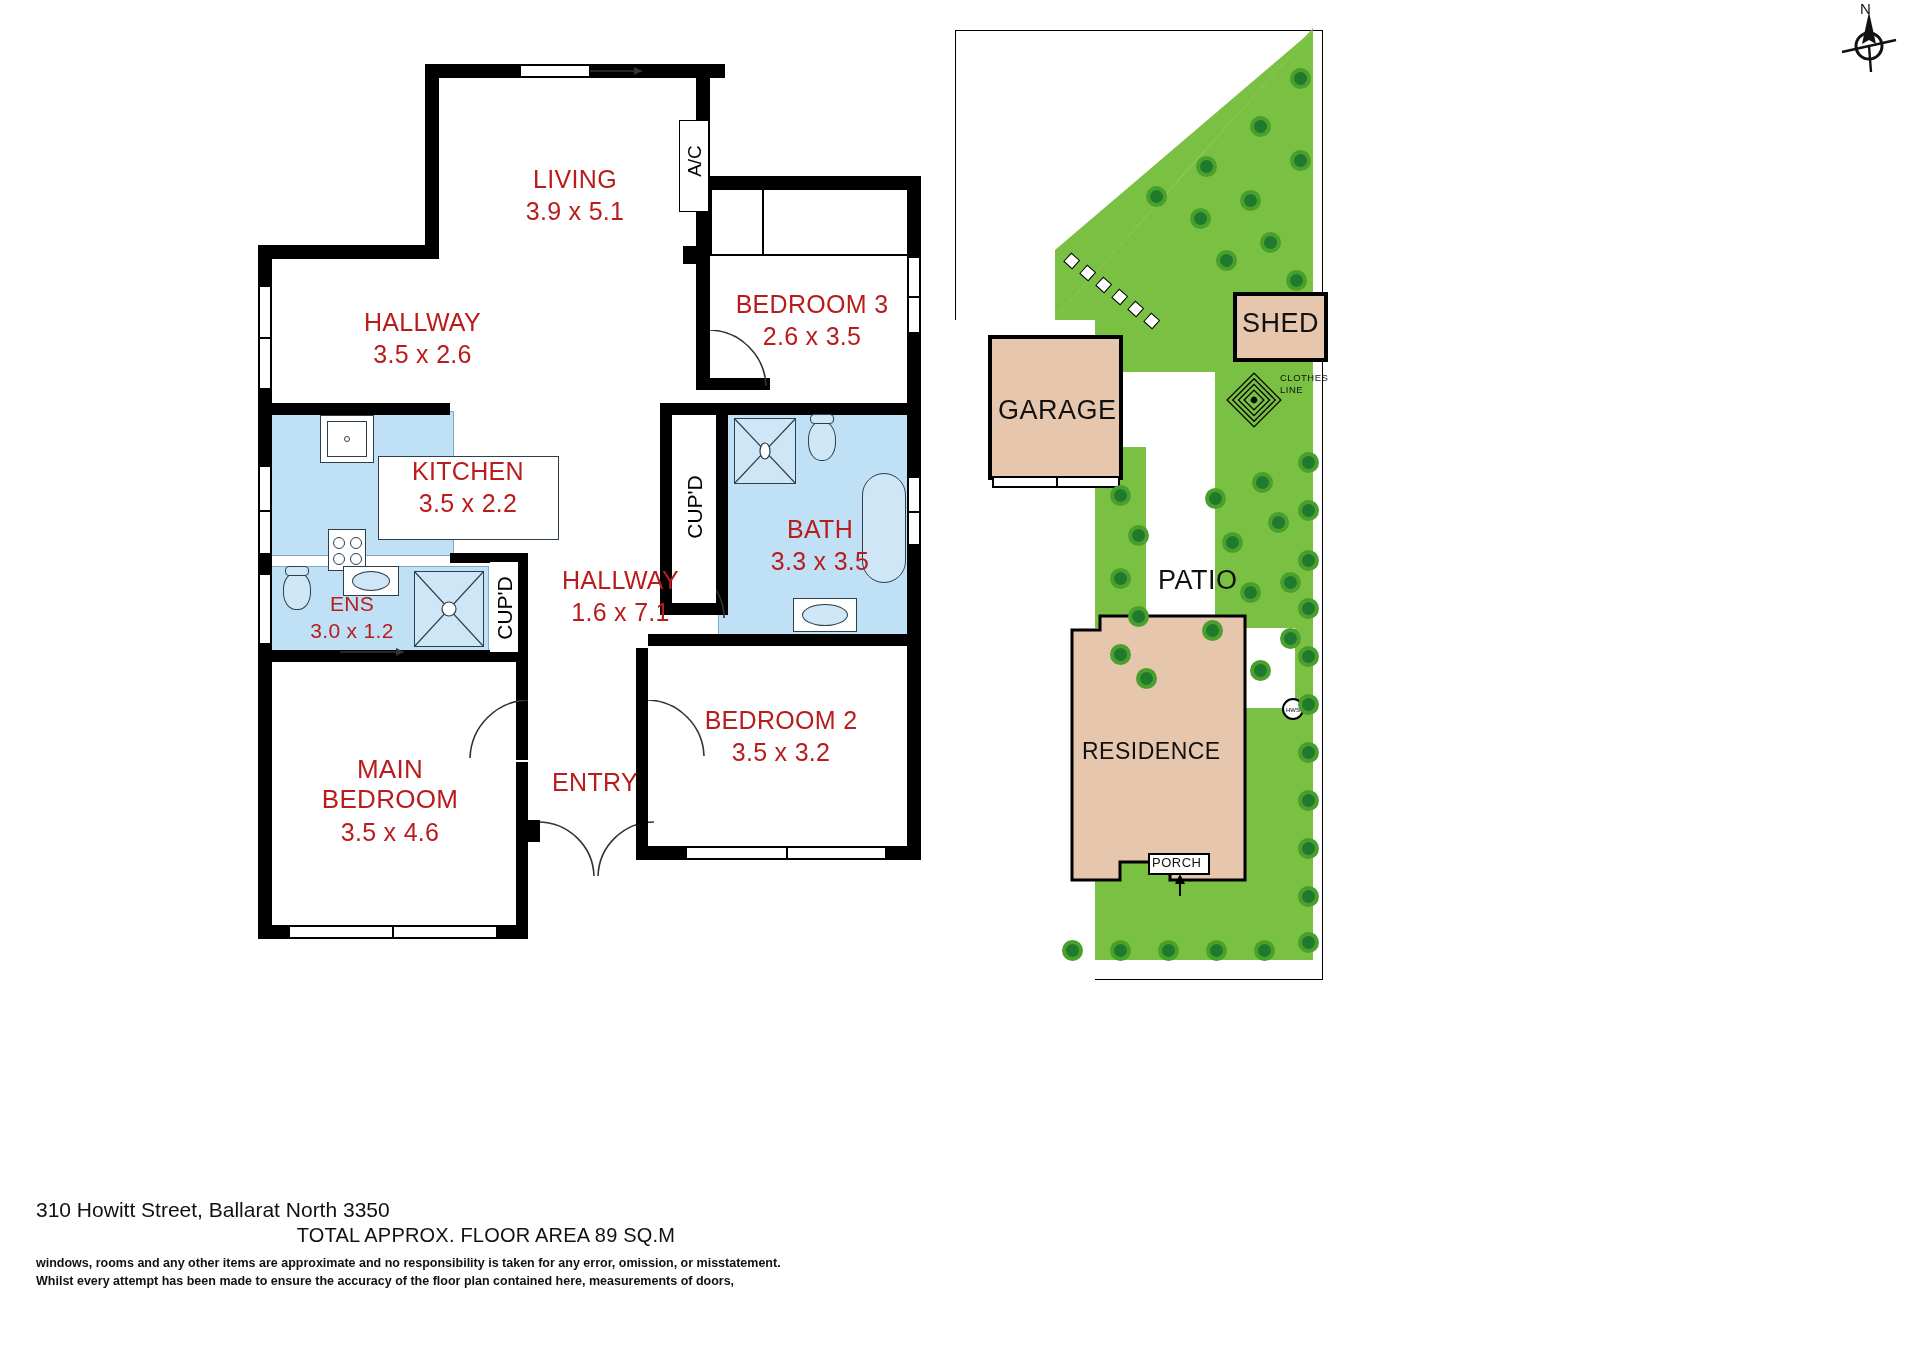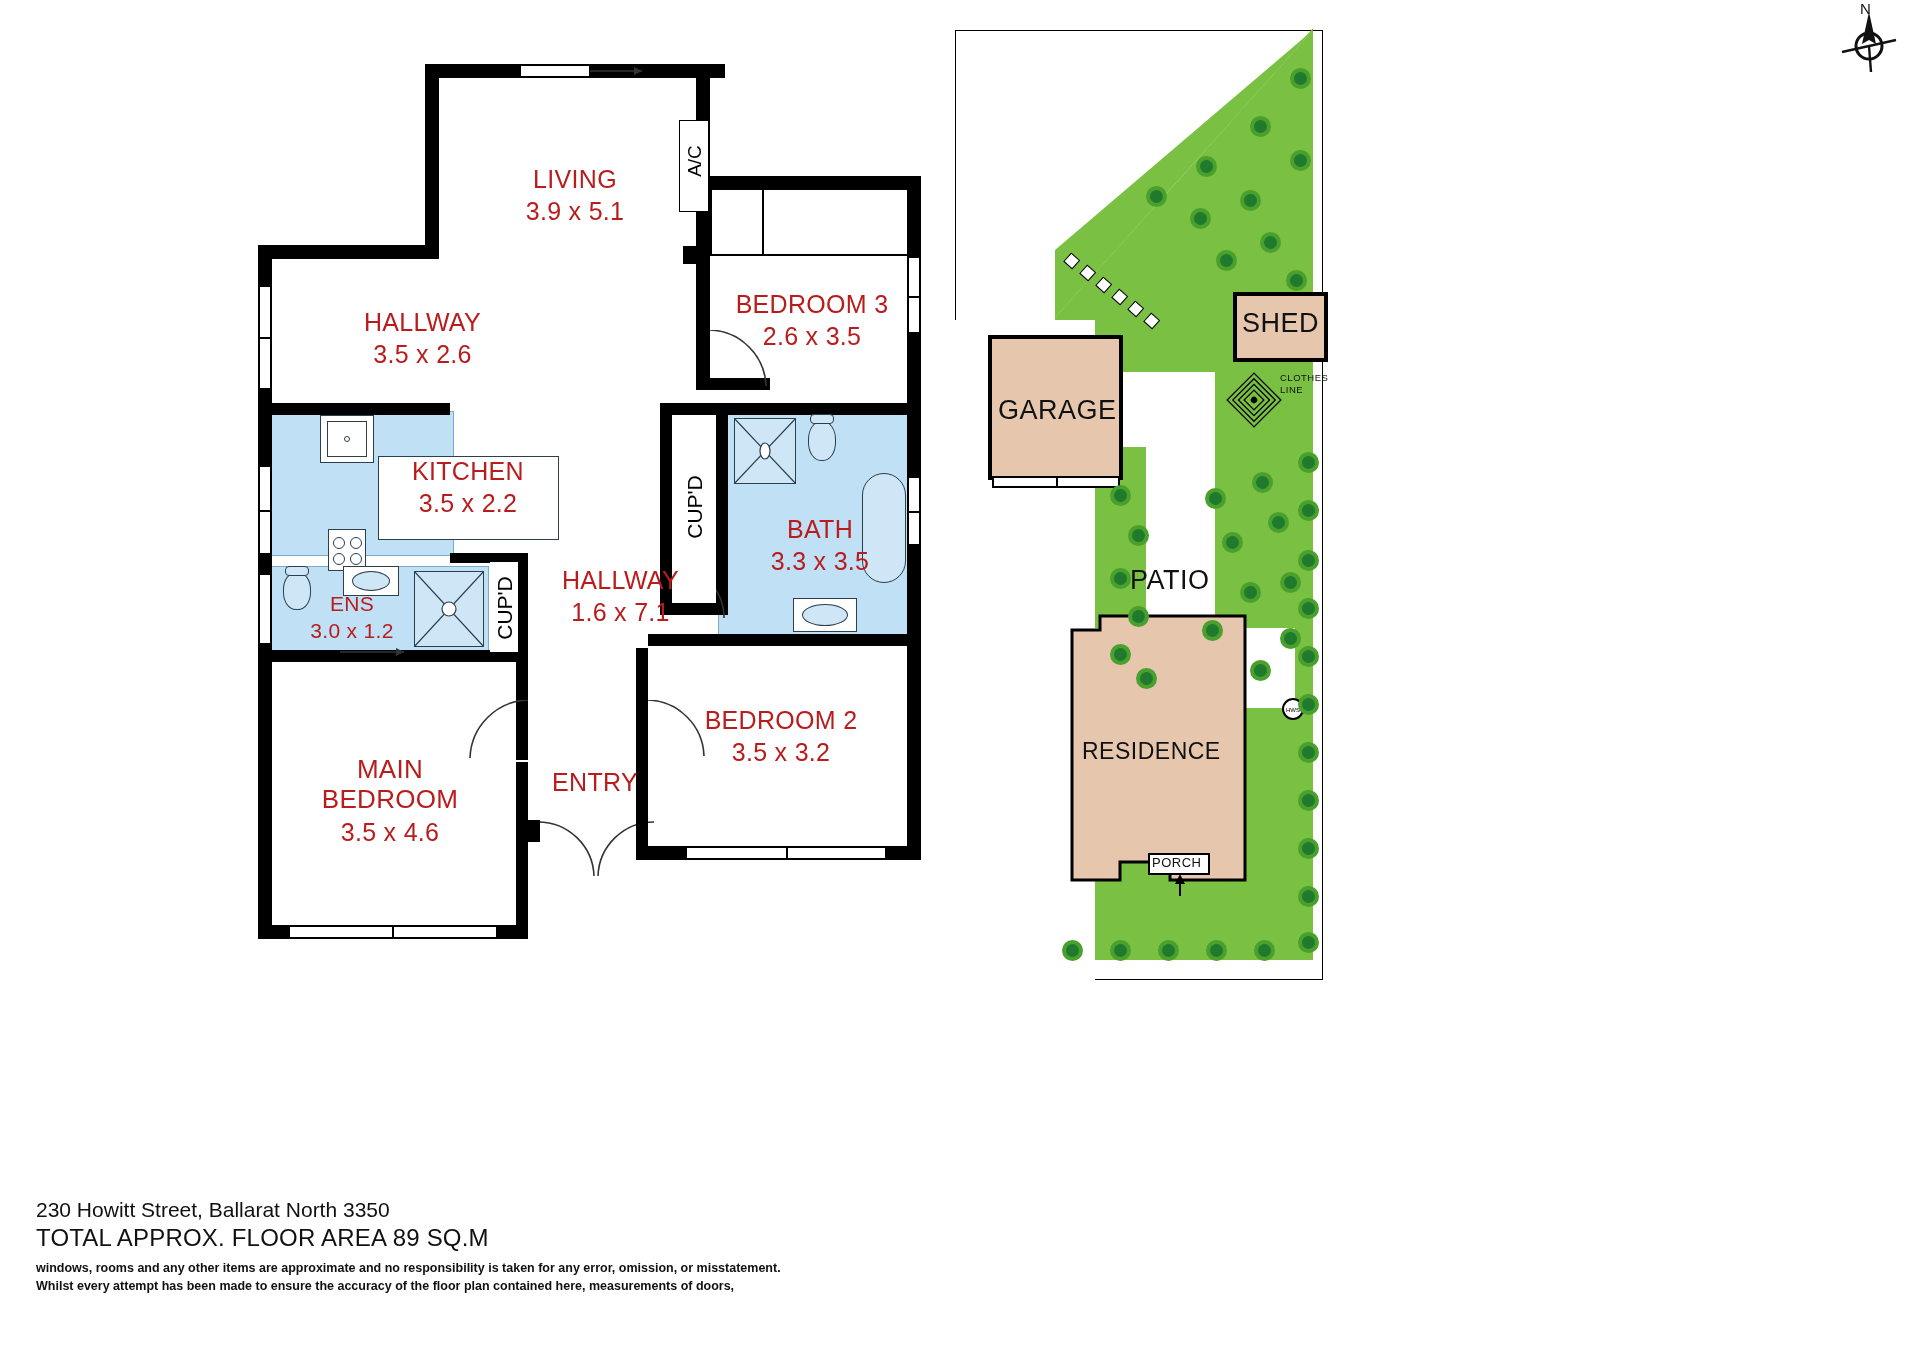--- a/index.html
+++ b/index.html
@@ -36,21 +36,21 @@
   .fixture.round { border-radius:50%; }
   .site-build { position:absolute; background:#e6c6ad; border:4px solid #000; }
   .site-white { position:absolute; background:#fff; }
   .site-label { position:absolute; font-size:27px; letter-spacing:.5px; color:#111; white-space:nowrap;}
   .shrub { position:absolute; width:21px; height:21px; border-radius:50%; background:#4aa02c; }
   .shrub::before{content:"";position:absolute;inset:4px;border-radius:50%;background:#1f7a2e;}
 
   
   #footer { position:absolute; left:36px; top:1198px; width:900px; }
   #footer .addr { font-size:21px; color:#111; margin-bottom:2px; }
-  #footer .area { font-size:24px; color:#111; margin-bottom:7px; letter-spacing:.2px;}
+  #footer .area { font-size:20px; color:#111; margin-bottom:7px; letter-spacing:.2px;text-align:center;}
   #footer .disc { font-size:12.5px; color:#111; font-weight:bold; line-height:1.45; }
 
   
   #compass { position:absolute; left:1838px; top:2px; width:62px; height:72px; }
   #compass .n { position:absolute; left:22px; top:-2px; font-size:15px; color:#111; }
 </style>
 </head>
 <body>
 
 <div id="root">
@@ -303,21 +303,21 @@
     </svg>
     <div class="site-label" style="left:132px;top:718px;font-size:23px;">RESIDENCE</div>
 
     <div class="abs" style="left:198px;top:833px;width:62px;height:22px;background:#fff;border:2px solid #000;"></div>
     <div class="site-label" style="left:202px;top:835px;font-size:13px;">PORCH</div>
     <svg class="abs" style="left:222px;top:852px;width:16px;height:26px;">
       <line x1="8" y1="24" x2="8" y2="4" stroke="#000" stroke-width="2"></line>
       <path d="M8 2 L3 12 L13 12 Z" fill="#000"></path>
     </svg>
 
-    <div class="site-label" style="left:180px;top:545px;">PATIO</div>
+    <div class="site-label" style="left:208px;top:545px;">PATIO</div>
 
     <svg class="abs" style="left:276px;top:352px;width:56px;height:56px;">
       <g transform="translate(28,28) rotate(45)">
         <rect x="-19" y="-19" width="38" height="38" fill="none" stroke="#000" stroke-width="1.3"></rect>
         <rect x="-15" y="-15" width="30" height="30" fill="none" stroke="#000" stroke-width="1.3"></rect>
         <rect x="-11" y="-11" width="22" height="22" fill="none" stroke="#000" stroke-width="1.3"></rect>
         <rect x="-7" y="-7" width="14" height="14" fill="none" stroke="#000" stroke-width="1.3"></rect>
         <circle cx="0" cy="0" r="3.2" fill="#000"></circle>
       </g>
     </svg>
@@ -381,19 +381,19 @@
     <div class="shrub" style="left:272px;top:512px;"></div>
     <div class="shrub" style="left:318px;top:492px;"></div>
     <div class="shrub" style="left:290px;top:562px;"></div>
     <div class="shrub" style="left:330px;top:552px;"></div>
     <div class="shrub" style="left:252px;top:600px;"></div>
     <div class="shrub" style="left:300px;top:640px;"></div>
     <div class="shrub" style="left:330px;top:608px;"></div>
   </div>
 
   <div id="footer">
-    <div class="addr">230 Howitt Street, Ballarat North 3350</div>
+    <div class="addr">310 Howitt Street, Ballarat North 3350</div>
     <div class="area">TOTAL APPROX. FLOOR AREA 89 SQ.M</div>
     <div class="disc">windows, rooms and any other items are approximate and no responsibility is taken for any error, omission, or misstatement.</div>
     <div class="disc">Whilst every attempt has been made to ensure the accuracy of the floor plan contained here, measurements of doors,</div>
   </div>
 
 </div>
 
 </body></html>

